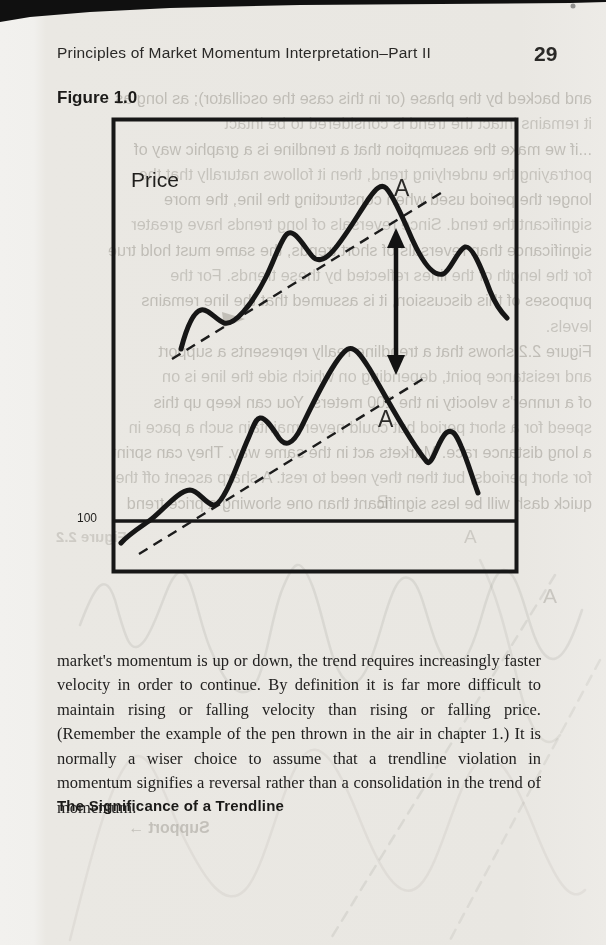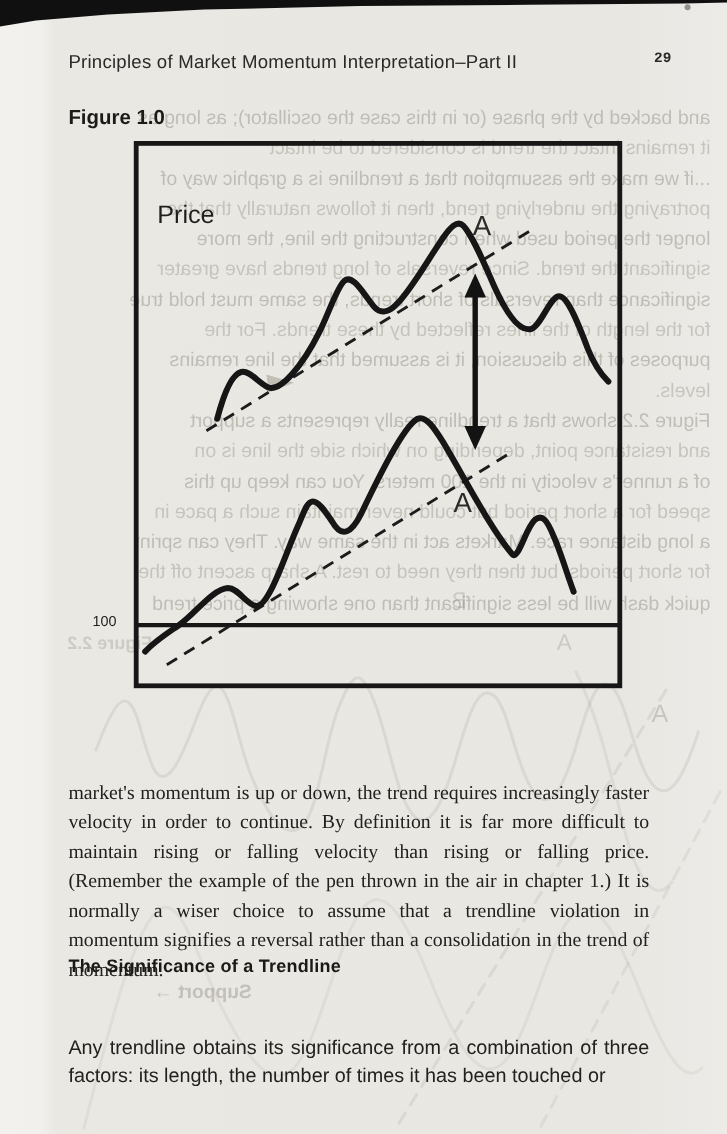--- a/index.html
+++ b/index.html
@@ -5,21 +5,21 @@
   html,body { margin:0; padding:0; }
   #page {
     position:relative; width:606px; height:945px; overflow:hidden;
     background: linear-gradient(90deg, #f2f1ee 0px, #f1f0ed 34px, #eae8e3 46px, #e9e7e2 520px, #edebe7 606px);
     font-family: "Liberation Sans", sans-serif;
     color:#23221f;
   }
   .layer { position:absolute; left:0; top:0; z-index:1; }
   .txt { position:absolute; z-index:2; }
   .running-head { left:57px; top:44px; font-size:15.5px; letter-spacing:.2px; color:#2a2927; }
-  .page-num { left:545px; top:42px; font-size:12px; font-weight:bold; color:#2a2927;font-family:Liberation Mono, monospace; }
+  .page-num { left:534px; top:42px; font-size:21px; font-weight:bold; color:#2a2927; }
   .fig-label { left:57px; top:88px; font-size:17px; font-weight:bold; color:#1c1b19; }
   .price-label { left:131px; top:168px; font-size:21px; color:#1f1e1c;text-align:right; }
   .momentum-label { left:131px; top:383px; font-size:21px; color:#1f1e1c; }
   .baseline-label { left:77px; top:511px; font-size:12px; color:#1f1e1c; }
   .a-price { left:394px; top:175px; font-size:23px; color:#2c2b29; }
   .a-momentum { left:378px; top:406px; font-size:23px; color:#2c2b29; }
   .para { left:57px; width:484px; font-size:16.5px; line-height:24.5px; text-align:justify; color:#222120; }
   .p1 { top:632px;font-family:Liberation Serif, serif; }
   .heading { left:57px; top:797px; font-size:15px; font-weight:bold; letter-spacing:.2px; color:#1b1a18; }
   .p2 { top:844px; }
@@ -103,15 +103,14 @@
   <div class="txt page-num">29</div>
   <div class="txt fig-label">Figure 1.0</div>
 
   <div class="txt price-label">Price</div>
   <div class="txt baseline-label">100</div>
   <div class="txt a-price">A</div>
   <div class="txt a-momentum">A</div>
 
   <p class="txt para p1">market's momentum is up or down, the trend requires increasingly faster velocity in order to continue. By definition it is far more difficult to maintain rising or falling velocity than rising or falling price. (Remember the example of the pen thrown in the air in chapter 1.) It is normally a wiser choice to assume that a trendline violation in momentum signifies a reversal rather than a consolidation in the trend of momentum.</p>
   <div class="txt heading">The Significance of a Trendline</div>
-  <p class="txt para p2">Any trendline obtains its significance from a combination of three factors: its length, the number of times it has been touched or</p>
 
 </div>
 
 </body></html>

